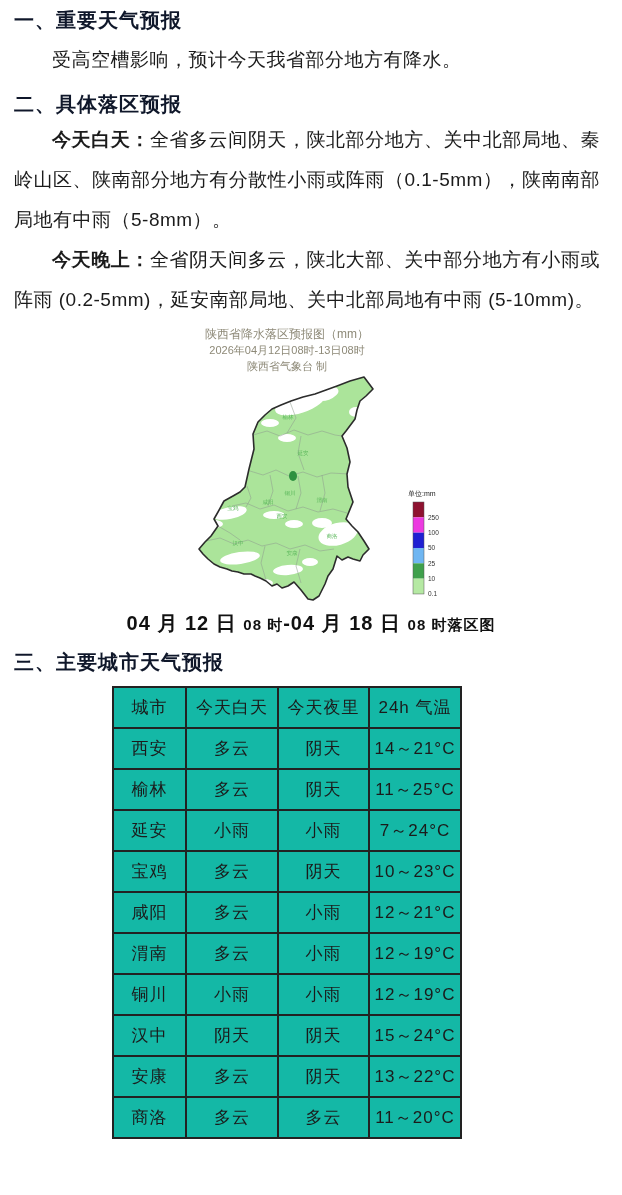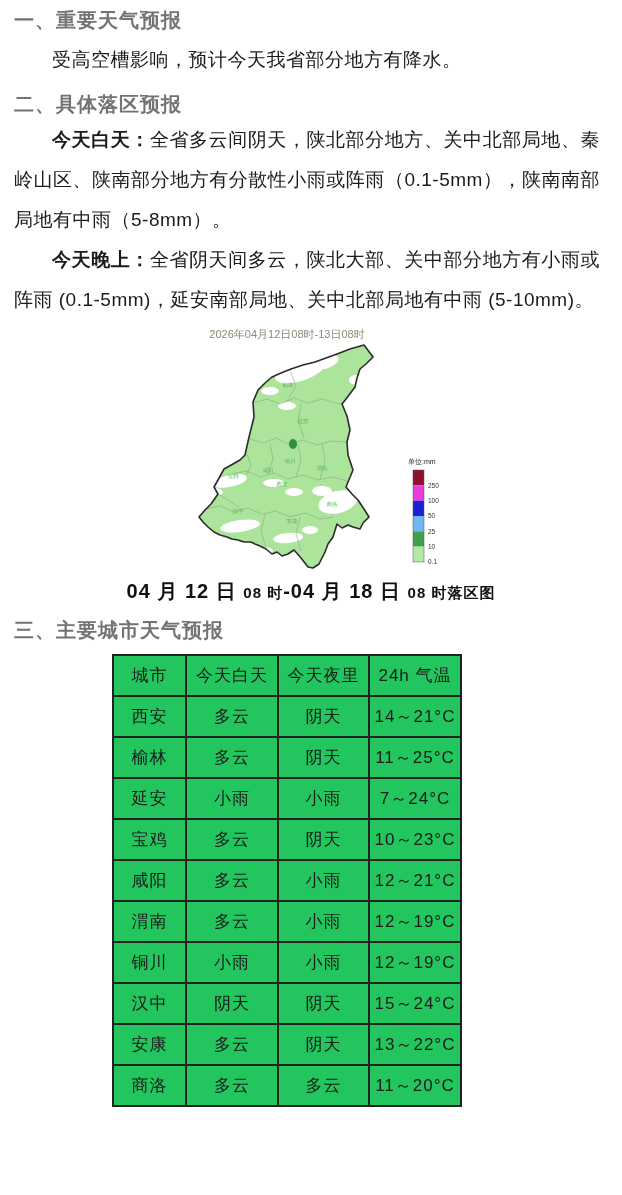--- a/index.html
+++ b/index.html
@@ -2,21 +2,21 @@
 <html><head>
 <meta charset="utf-8">
 <style>
   html,body{margin:0;padding:0;}
   body{
     width:622px;height:1195px;overflow:hidden;background:#ffffff;
     font-family:"Liberation Sans","DejaVu Sans",sans-serif;
     color:#1b1b1b;
   }
   .heading{
-    font-size:20px;font-weight:700;color:#737373;
+    font-size:20px;font-weight:700;color:#0f172a;
     margin:0 0 0 14px;line-height:28px;letter-spacing:1px;
   }
   .heading.h1{margin-top:6px;}
   .heading.h2{margin-top:10px;}
   .heading.h3{margin-top:10px;font-family:Liberation Serif, serif;}
   .para{
     font-size:19px;line-height:40px;margin:0;
     padding:0 22px 0 14px;text-indent:2em;letter-spacing:0.5px;
     text-align:justify;
   }
@@ -44,38 +44,40 @@
     line-height:26px;letter-spacing:1px;
   }
   .caption .big{font-size:20px;}
   .caption .small{font-size:15px;}
   table.weather{
     border-collapse:collapse;margin:10px 0 0 112px;table-layout:fixed;
   }
   table.weather th,table.weather td{
     border:2px solid #222;font-size:17px;font-weight:400;
     text-align:center;vertical-align:middle;height:39px;padding:0;
-    letter-spacing:1px;color:#1b1b1b;background:#22c55e;
+    letter-spacing:1px;color:#1b1b1b;background:#14b8a6;
   }
 </style>
 </head>
 <body>
 
 <h2 class="heading h1">一、重要天气预报</h2>
 
 <p class="para p1">受高空槽影响，预计今天我省部分地方有降水。</p>
 
 <h2 class="heading h2">二、具体落区预报</h2>
 
 <p class="para p2"><span class="bold-lead">今天白天：</span><span>全省多云间阴天，陕北部分地方、关中北部局地、秦岭山区、陕南部分地方有分散性小雨或阵雨（0.1-5mm），陕南南部局地有中雨（5-8mm）。</span></p>
 
-<p class="para"><span class="bold-lead">今天晚上：</span><span>全省阴天间多云，陕北大部、关中部分地方有小雨或阵雨 (0.1-5mm)，延安南部局地、关中北部局地有中雨 (5-10mm)。</span></p>
+<p class="para"><span class="bold-lead">今天晚上：</span><span>全省阴天间多云，陕北大部、关中部分地方有小雨或阵雨 (0.2-5mm)，延安南部局地、关中北部局地有中雨 (5-10mm)。</span></p>
 
 <div class="map-titles">
+  <div class="t1">陕西省降水落区预报图（mm）</div>
   <div class="t2">2026年04月12日08时-13日08时</div>
+  <div class="t4">陕西省气象台 制</div>
 </div>
 
 <svg class="mapsvg" width="300" height="250" viewBox="0 0 300 250" xmlns="http://www.w3.org/2000/svg">
   <defs>
     <clipPath id="prov-clip">
       <path d="M194,3 L203,15 L196,22 L190,27 L187,36 L185,45 L176,57 L172,62 L177,74 L180,88 L177,100 L178,113 L183,128 L176,145 L182,152 L188,158 L194,167 L199,175 L193,181 L190,187 L183,185 L178,183 L172,186 L167,182 L163,195 L158,202 L155,210 L149,222 L143,226 L138,225 L131,216 L124,208 L118,212 L112,214 L107,210 L102,212 L96,207 L90,204 L85,202 L81,200 L74,200 L68,198 L62,197 L57,195 L50,193 L44,190 L38,185 L33,180 L29,175 L35,168 L41,162 L48,152 L44,145 L48,138 L54,127 L63,122 L70,118 L75,113 L79,95 L84,75 L83,60 L88,48 L95,41 L102,35 L111,31 L121,27 L133,23 L145,20 L156,16 L167,12 L180,7 Z"></path>
     </clipPath>
   </defs>
 
   <path class="province-fill" d="M194,3 L203,15 L196,22 L190,27 L187,36 L185,45 L176,57 L172,62 L177,74 L180,88 L177,100 L178,113 L183,128 L176,145 L182,152 L188,158 L194,167 L199,175 L193,181 L190,187 L183,185 L178,183 L172,186 L167,182 L163,195 L158,202 L155,210 L149,222 L143,226 L138,225 L131,216 L124,208 L118,212 L112,214 L107,210 L102,212 L96,207 L90,204 L85,202 L81,200 L74,200 L68,198 L62,197 L57,195 L50,193 L44,190 L38,185 L33,180 L29,175 L35,168 L41,162 L48,152 L44,145 L48,138 L54,127 L63,122 L70,118 L75,113 L79,95 L84,75 L83,60 L88,48 L95,41 L102,35 L111,31 L121,27 L133,23 L145,20 L156,16 L167,12 L180,7 Z" fill="#abe49a"></path>

